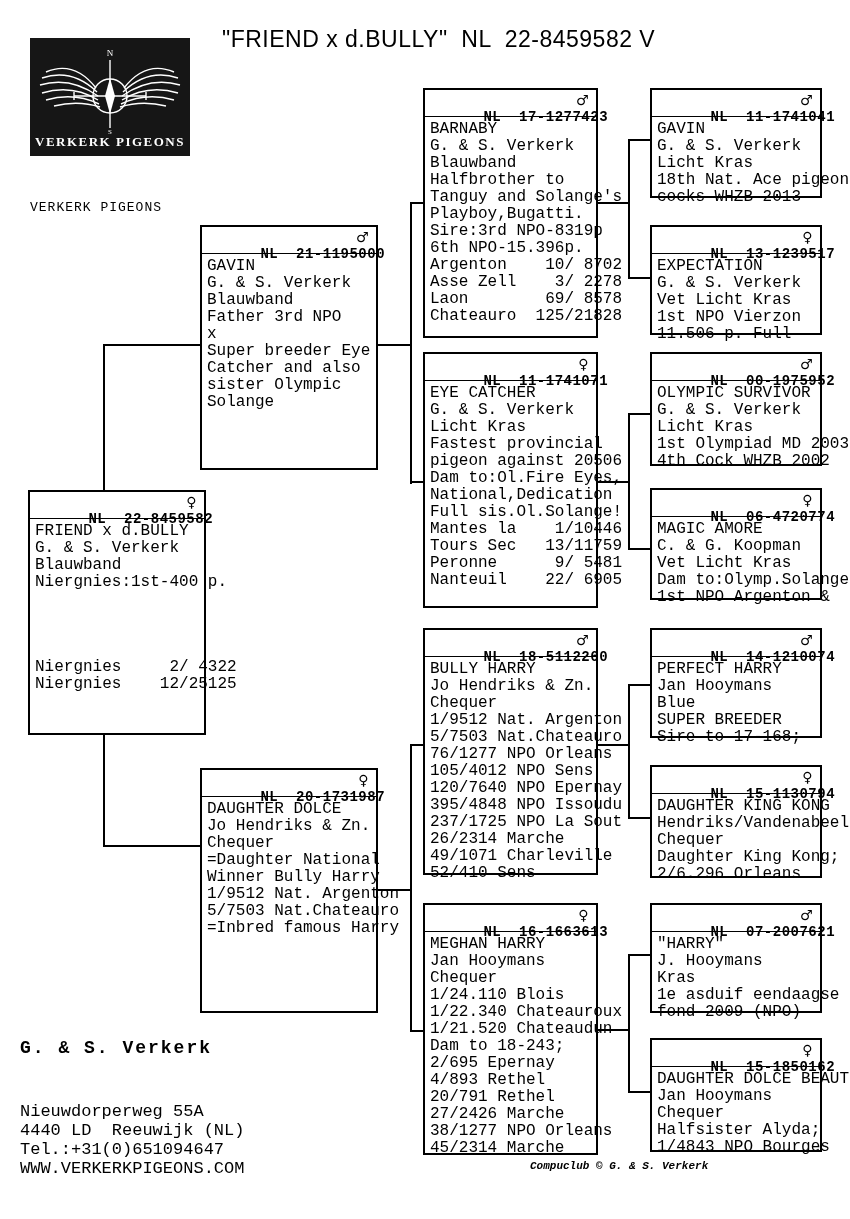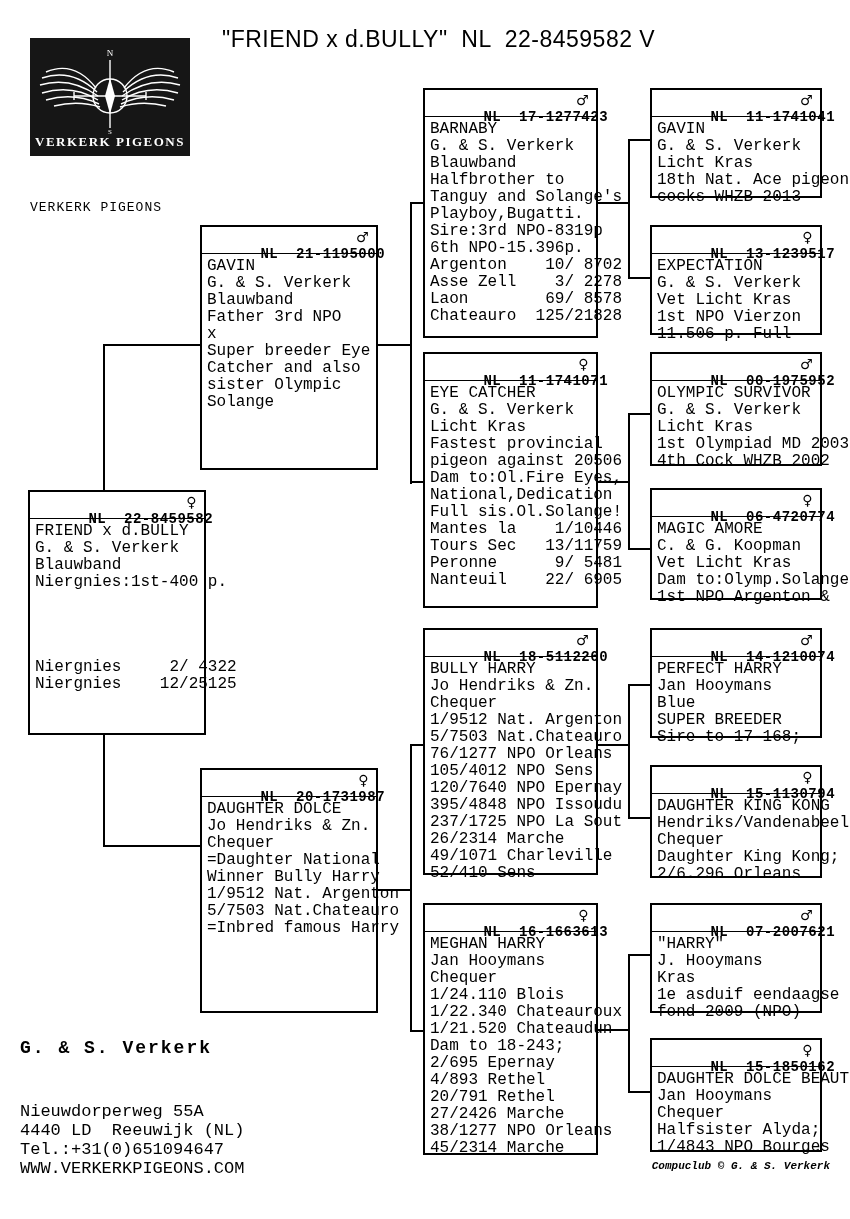--- a/index.html
+++ b/index.html
@@ -38,21 +38,21 @@
   .vline, .hline { position:absolute; background:#000; }
   .vline { width:2px; }
   .hline { height:2px; }
   
   .owner-name {
     position:absolute; left:20px; top:1038px; font-size:18px; font-weight:bold; letter-spacing:2px; white-space:pre;
   }
   .owner-address { position:absolute; left:20px; top:1062px; font-size:17px;margin-top:40px; }
   .owner-address .bline { line-height:19px; min-height:19px; }
   .footer-credit {
-    position:absolute; left:530px; top:1160px; width:300px; text-align:right;
+    position:absolute; left:530px; top:1160px; width:300px; 
     font-size:11px; font-style:italic; font-weight:bold; white-space:pre;
   }
 </style>
 </head>
 <body>
 
 <div id="page">
 
   <div>
     <div class="vline" style="left:103px; top:345px; height:502px;"></div>

